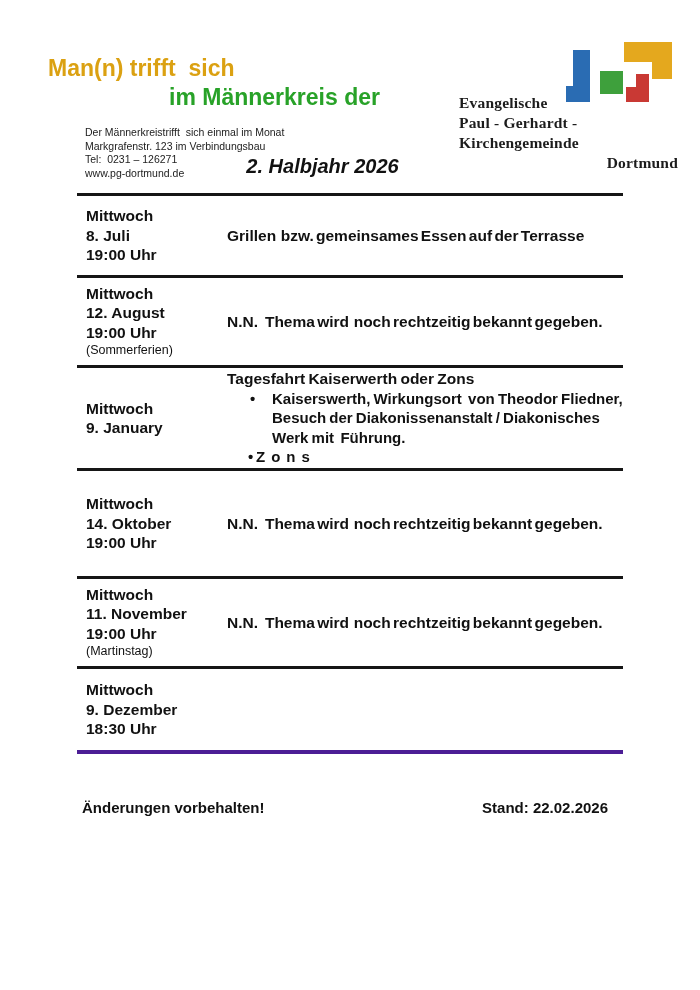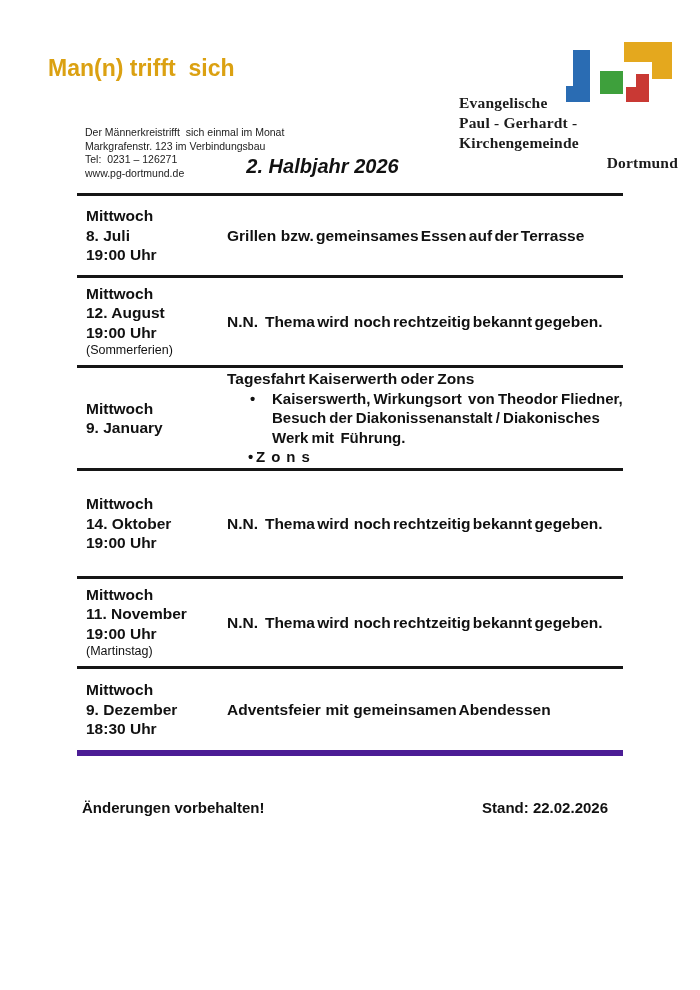--- a/index.html
+++ b/index.html
@@ -21,21 +21,21 @@
           font-size:15.5px;line-height:20px;letter-spacing:.2px;}
   .church .l1{text-align:left;}
   .church .l2{text-align:left;}
   .church .l3{text-align:right;}
 
   .season{position:absolute;left:0;top:155px;width:645px;text-align:center;
           font-size:20px;font-weight:bold;font-style:italic;white-space:pre-wrap;}
 
   
   .tbl{position:absolute;left:77px;top:193px;width:546px;
-       border-bottom:6px solid #4c1d95;}
+       border-bottom:4px solid #4c1d95;}
   .row{display:flex;align-items:center;border-top:3px solid #161616;
        box-sizing:border-box;}
   .r1{min-height:82px}.r2{min-height:90px}.r3{min-height:103px}
   .r4{min-height:108px}.r5{min-height:90px}.r6{min-height:84px}
   .cell-l{width:150px;padding-left:9px;box-sizing:border-box;flex:none;}
   .cell-l div{font-size:15.5px;font-weight:bold;line-height:19.5px;white-space:pre-wrap;}
   .cell-l .note{font-size:12.5px;font-weight:normal;line-height:17px;}
   .cell-r{flex:1;padding-right:4px;}
   .desc{font-size:15.5px;font-weight:bold;word-spacing:-2px;white-space:pre-wrap;}
   .trip-title{font-size:15.5px;font-weight:bold;line-height:19.5px;
@@ -53,20 +53,21 @@
   .f-row{position:absolute;left:82px;right:92px;top:799px;display:flex;
          justify-content:space-between;font-size:15px;font-weight:bold;}
   .f-row div{white-space:pre-wrap;}
 </style>
 </head>
 <body>
 
 <div class="page">
 
   <div class="title1">Man(n) trifft  sich</div>
+  <div class="title2">im Männerkreis der</div>
 
   <div class="info">
     <div>Der Männerkreistrifft  sich einmal im Monat</div>
     <div>Markgrafenstr. 123 im Verbindungsbau</div>
     <div>Tel:  0231 – 126271</div>
     <div>www.pg-dortmund.de</div>
   </div>
 
   <svg class="logo" viewBox="0 0 116 66">
     <path d="M60,1 h48 v37 h-20 v-17 h-28 z" fill="#e4a81e"></path>
@@ -148,23 +149,20 @@
         <div class="desc">N.N.   Thema wird  noch rechtzeitig bekannt gegeben.</div>
       </div>
     </div>
 
     <div class="row r6">
       <div class="cell-l">
         <div>Mittwoch</div>
         <div>9. Dezember</div>
         <div>18:30 Uhr</div>
       </div>
-      <div class="cell-r">
-        <div class="desc">Adventsfeier  mit  gemeinsamen Abendessen</div>
-      </div>
     </div>
 
   </div>
 
   <div class="f-row">
     <div>Änderungen vorbehalten!</div>
     <div>Stand: 22.02.2026</div>
   </div>
 
 </div>

